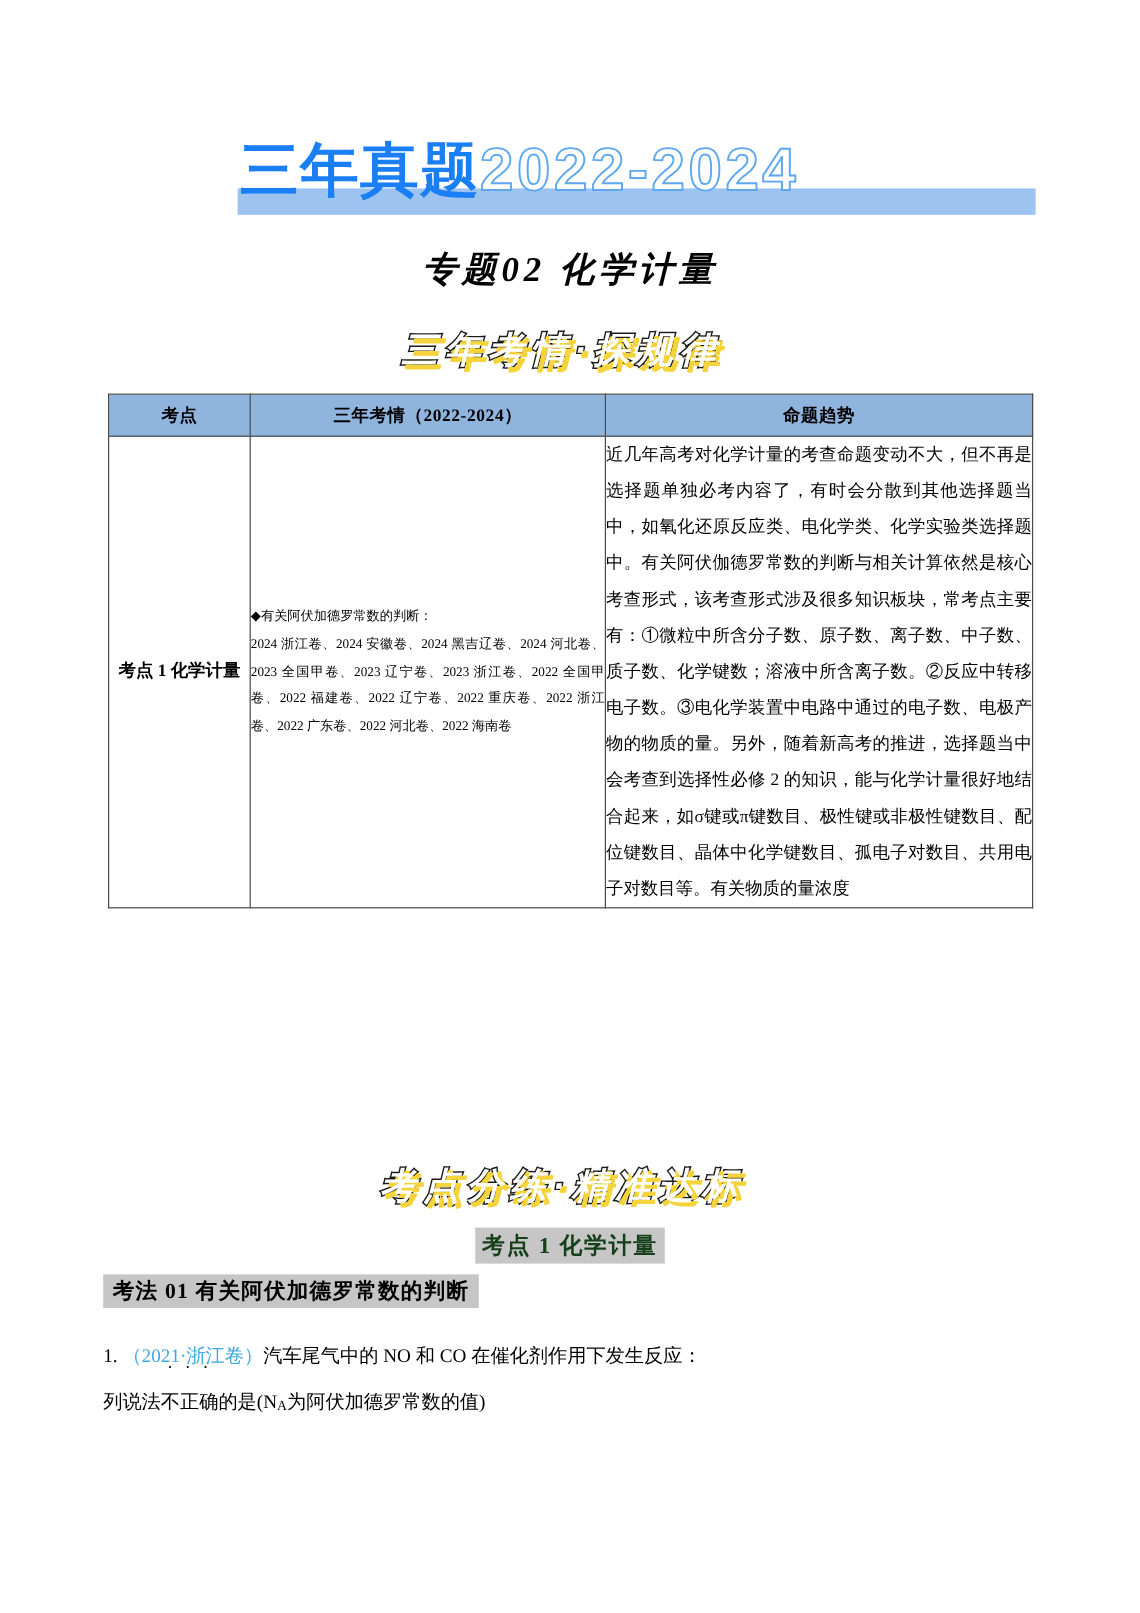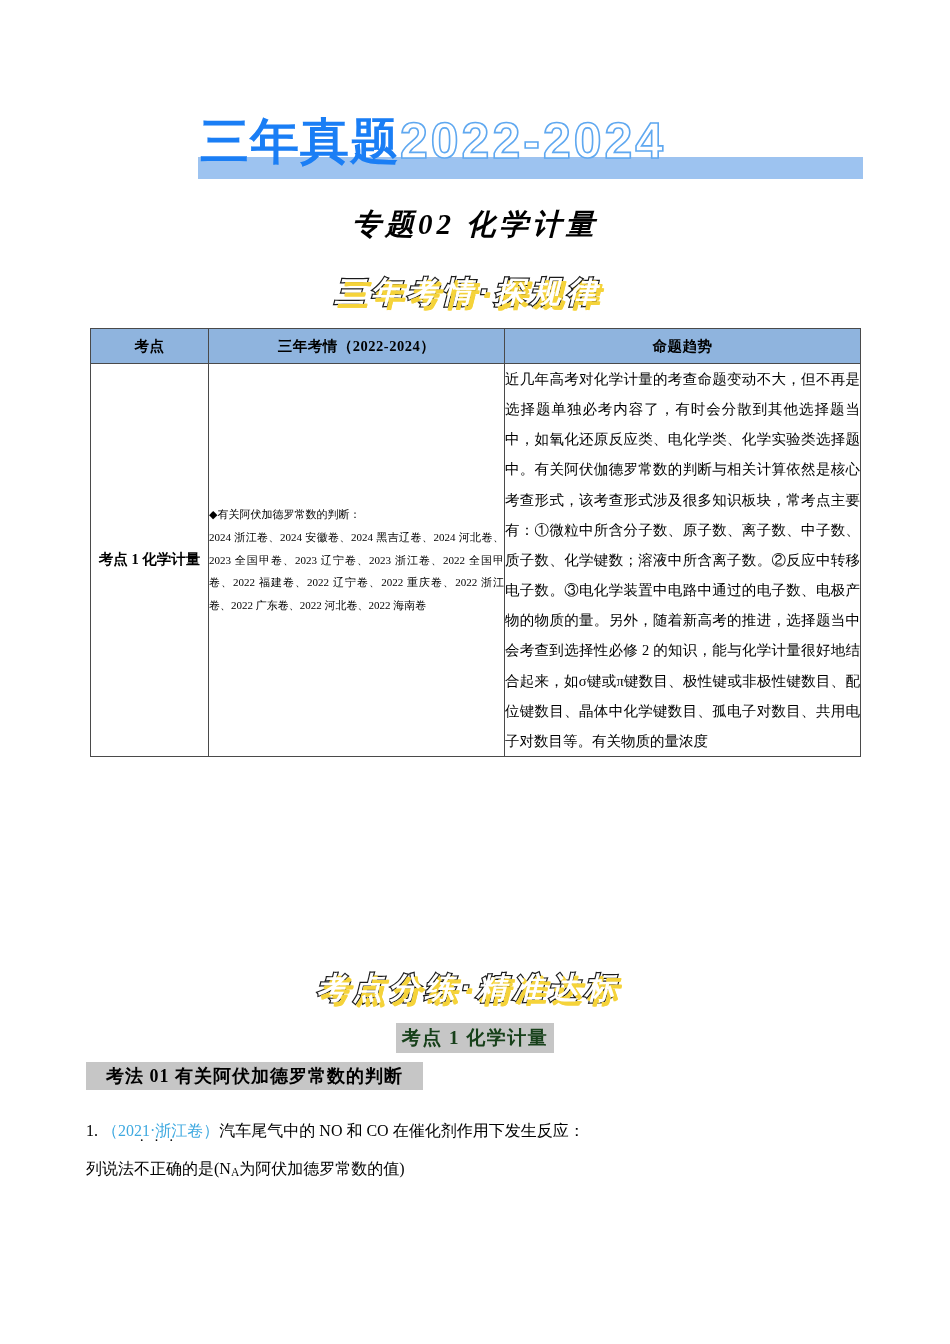--- a/index.html
+++ b/index.html
@@ -167,21 +167,21 @@
     left: 86px;
     top: 1062px;
   }
   .kaofa-chip {
     display: inline-block;
     background: #c6c6c6;
     color: #000;
     font-size: 18px;
     font-weight: bold;
     letter-spacing: 1px;
-    padding: 2px 20px;
+    padding: 2px 8px;
   }
 
   
   .qbody {
     position: absolute;
     left: 86px;
     top: 1112px;
     width: 800px;
     font-size: 16px;
     line-height: 2.35;

